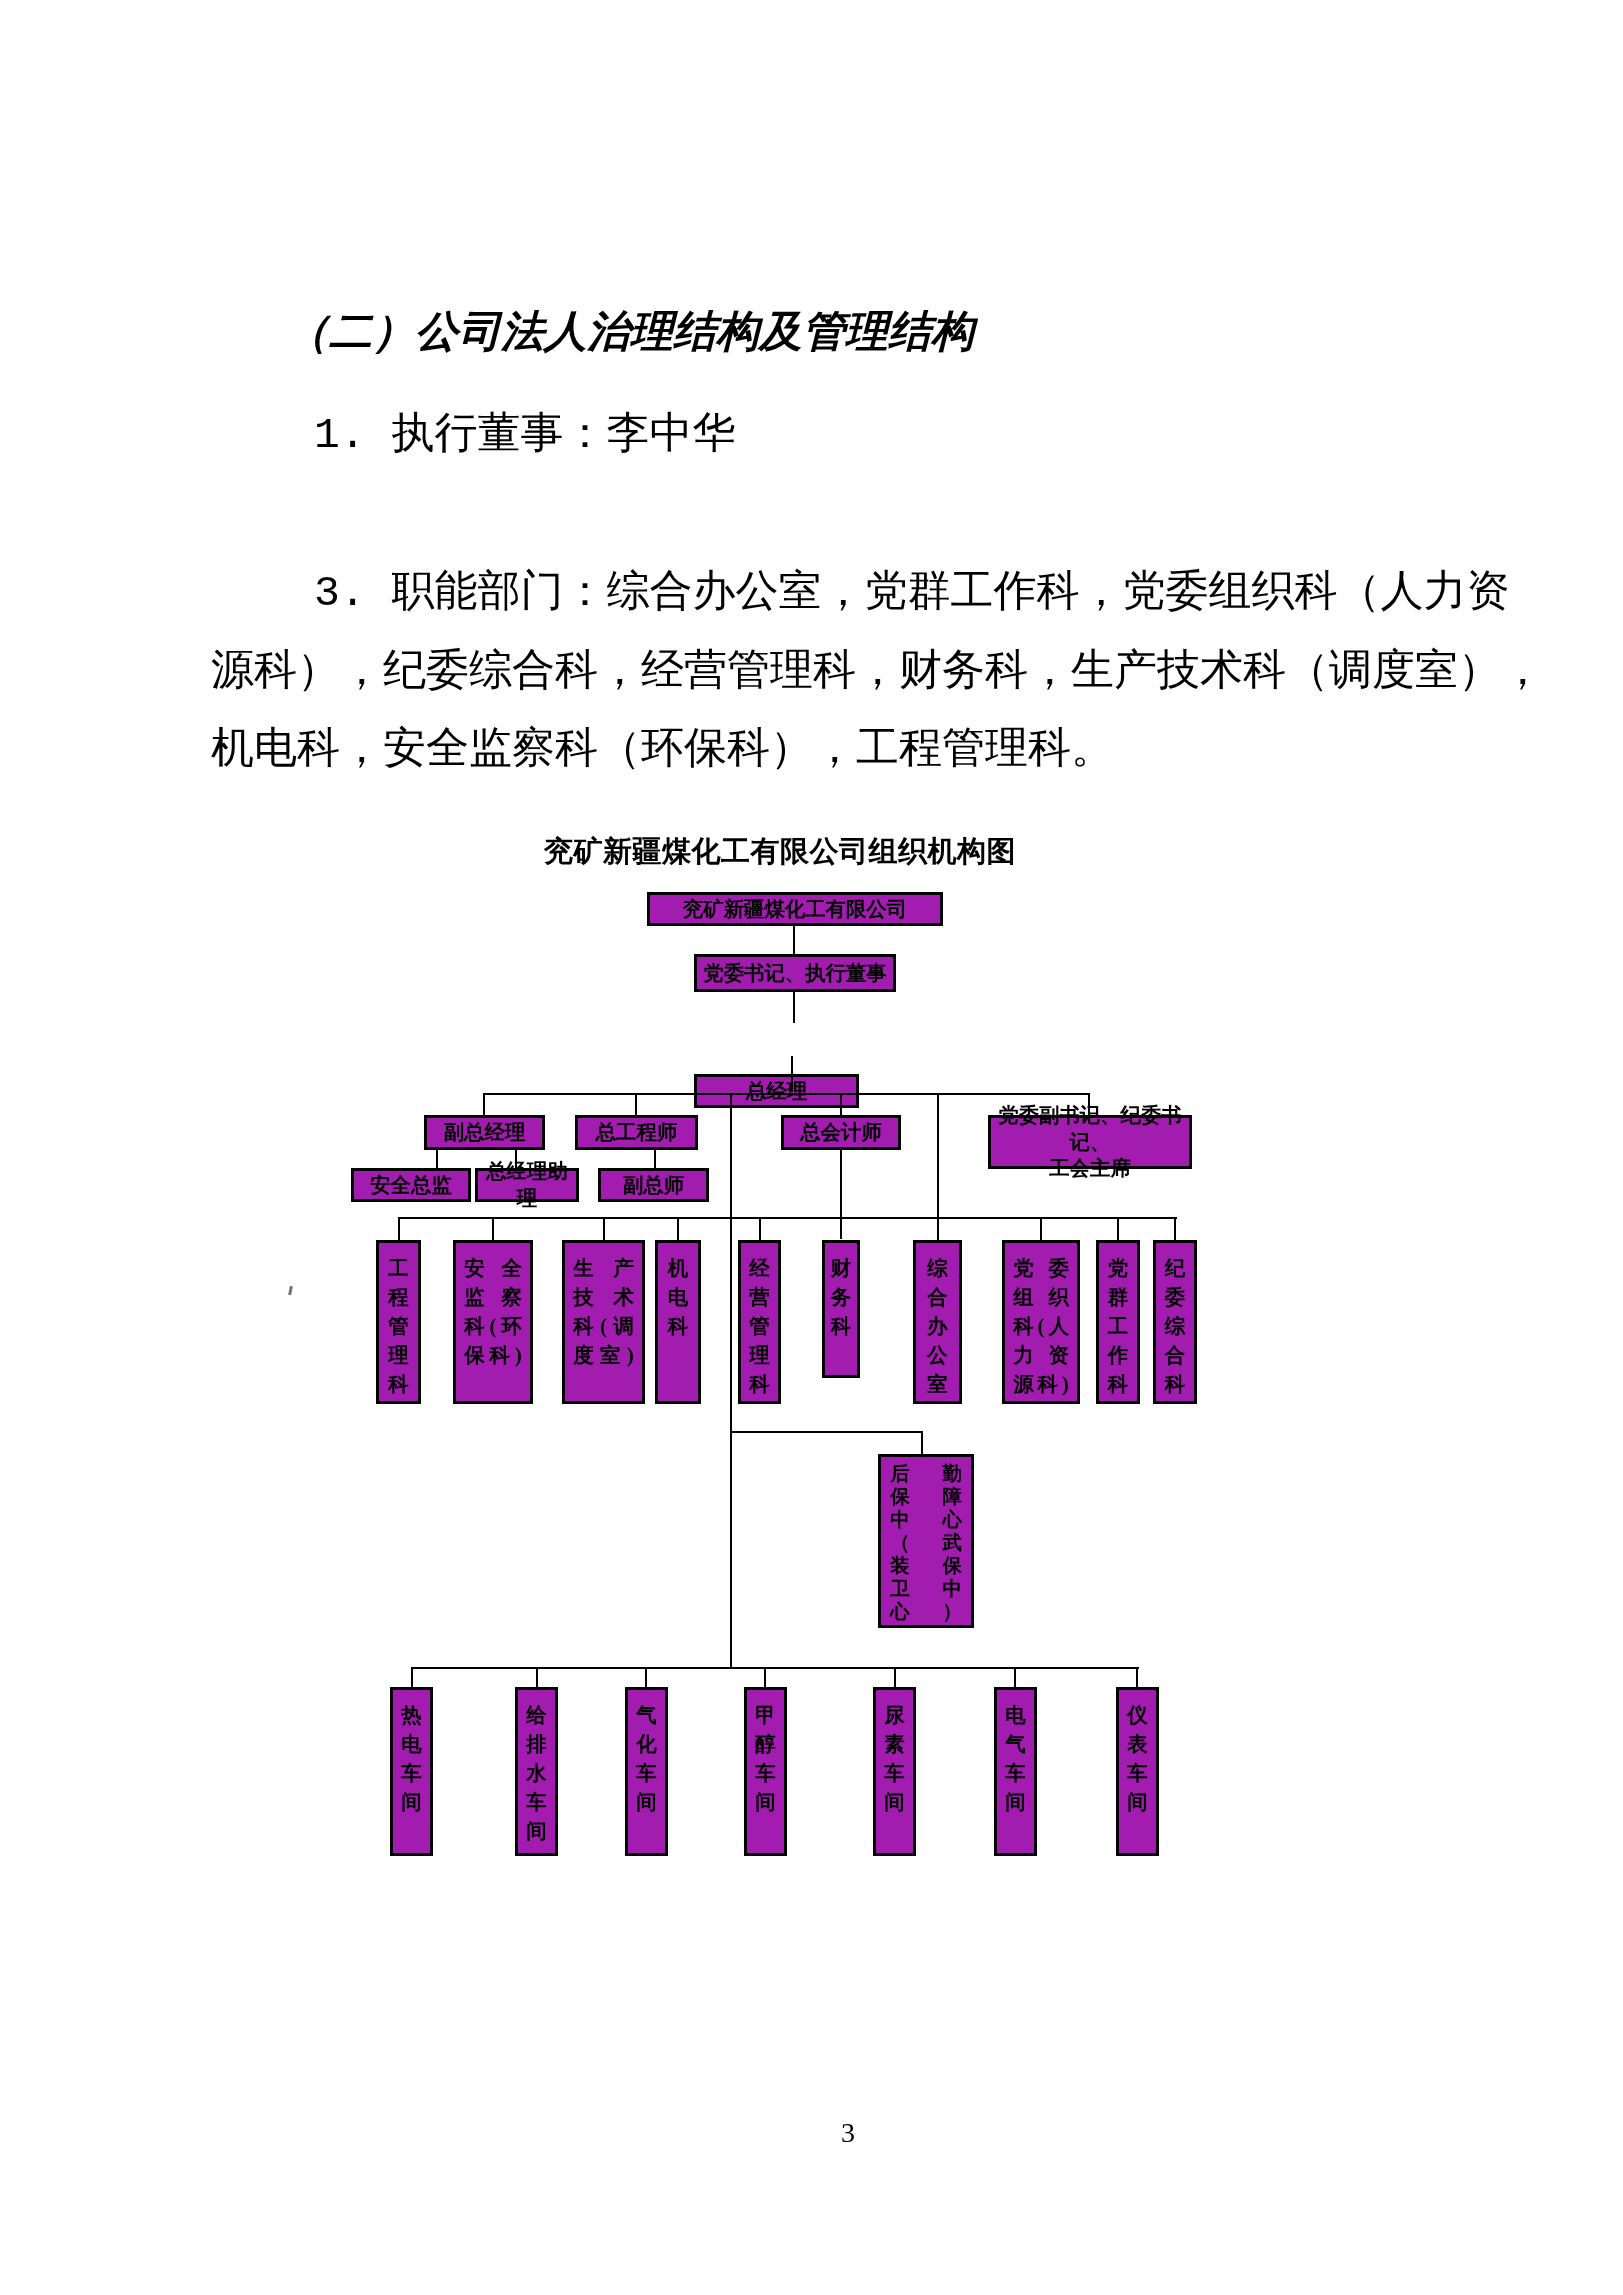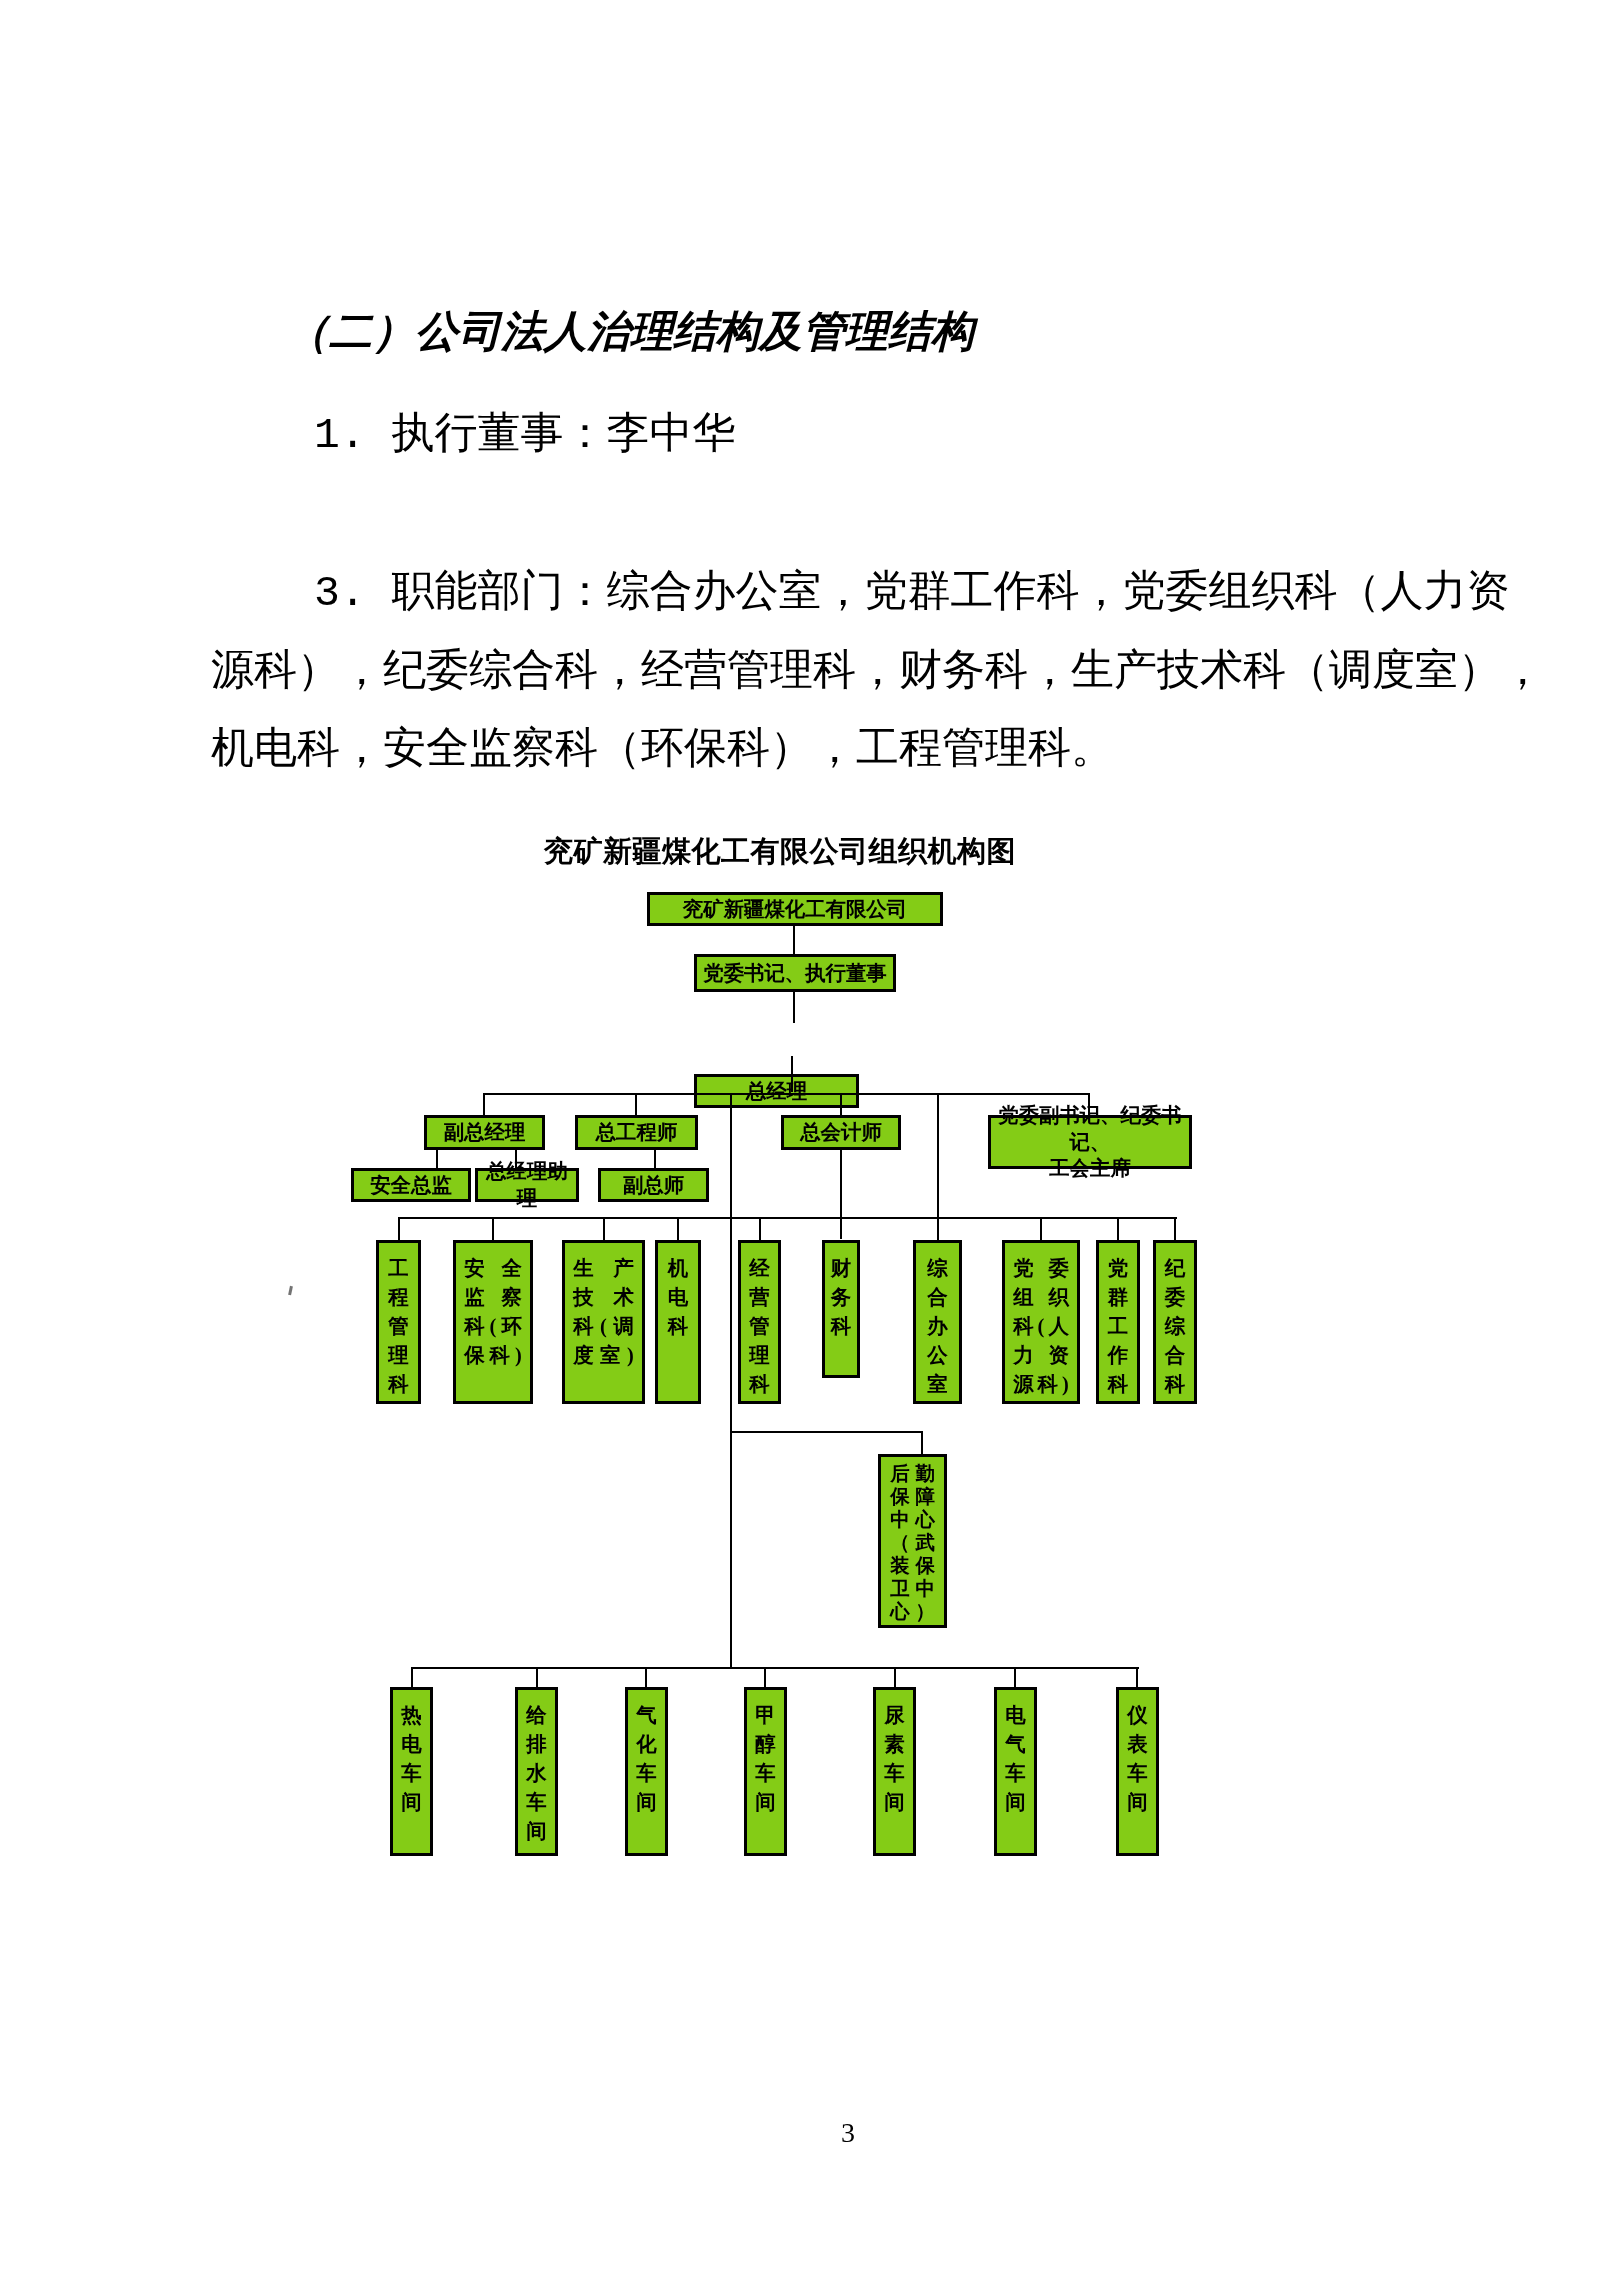--- a/index.html
+++ b/index.html
@@ -33,21 +33,21 @@
     font-weight:bold;
     font-size:29px;
     letter-spacing:0.5px;
     text-align:center;
     white-space:nowrap;
   }
   .node{
     position:absolute;
     box-sizing:border-box;
     border:3.1px solid #000;
-    background:#84cc16;
+    background:#a21caf;
     font-family:"Liberation Serif", serif;
     font-weight:bold;
     color:#000;
     white-space:pre-line;
   }
   .hbox{
     display:flex;
     align-items:center;
     justify-content:center;
     text-align:center;
@@ -155,21 +155,21 @@
 群
 工
 作
 科</div>
   <div class="node vbox" style="left:1153px;top:1240px;width:44px;height:164px;">纪
 委
 综
 合
 科</div>
 
-  <div class="node vbox j2 logi" style="left:878px;top:1454px;width:69px;height:174px;">后勤
+  <div class="node vbox j2 logi" style="left:878px;top:1454px;width:96px;height:174px;">后勤
 保障
 中心
 （武
 装保
 卫中
 心）</div>
 
   <div class="node vbox" style="left:390px;top:1687px;width:43px;height:169px;">热
 电
 车

